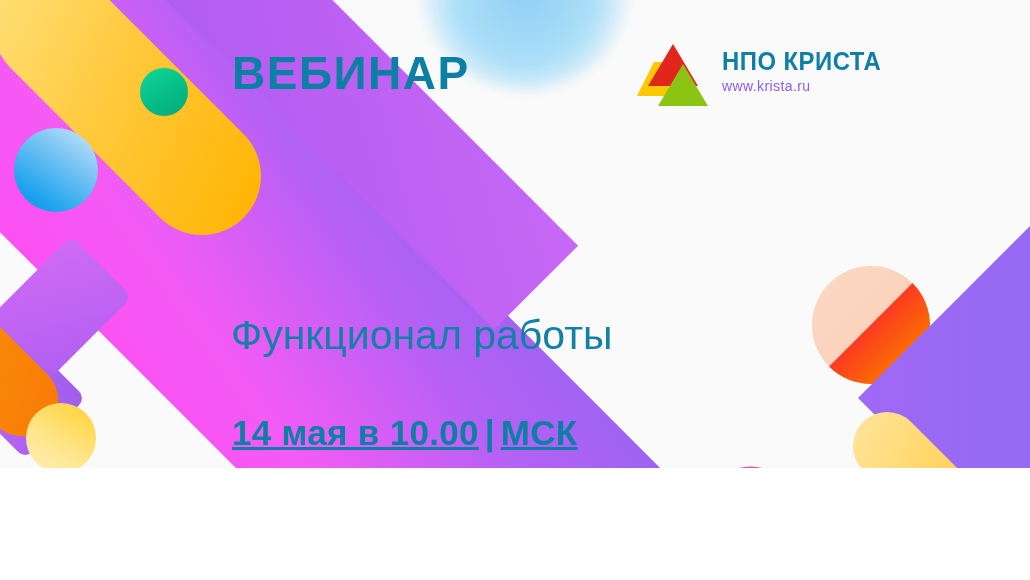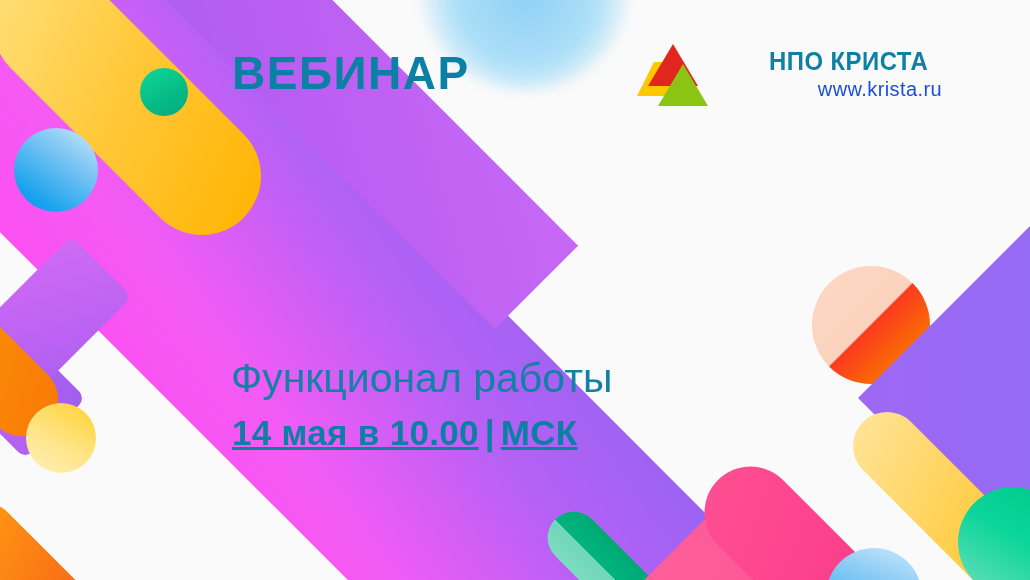--- a/index.html
+++ b/index.html
@@ -3,21 +3,21 @@
 <meta charset="utf-8">
 <style>
   html, body {
     margin: 0;
     padding: 0;
     background: #ffffff;
   }
   #banner {
     position: relative;
     width: 1030px;
-    height: 580px;
+    height: 468px;
     overflow: hidden;
     background: #fafafa;
     font-family: "Liberation Sans", sans-serif;
   }
 
   
   .deco-layer {
     position: absolute;
     inset: 0;
     overflow: hidden;
@@ -205,21 +205,21 @@
 
   .title {
     position: absolute;
     left: 231px; top: 196px;
     font-size: 41px;
     font-weight: normal;
     line-height: 1.36;
     color: #1381a6;
     white-space: pre;
   }
-  .title .tline { display: block; margin-top: 43px; }
+  .title .tline { display: block; }
 
   .datetime {
     position: absolute;
     left: 232px; top: 413px;
     font-size: 35px;
     font-weight: bold;
     color: #0c7fa4;
     letter-spacing: 0.3px;
     text-decoration: underline;
   }
@@ -231,39 +231,38 @@
     left: 636px; top: 42px;
     width: 232px; height: 72px;
   }
   .logo-mark {
     position: absolute;
     left: 0; top: 0;
     width: 76px; height: 68px;
   }
   .logo-text {
     position: absolute;
-    left: 86px; top: 6px; margin-left: 47px;
+    left: 86px; top: 6px;
   }
   .logo-name {
     font-size: 26px;
     font-weight: bold;
     color: #0f7fa6;
     letter-spacing: 0.5px;
     line-height: 1.05;
     transform: scaleX(0.92);
     transform-origin: 0 50%;
     white-space: nowrap;
   }
   .logo-url {
     margin-top: 3px;
-    font-size: 20px;
-    color: #1d4ed8;
+    font-size: 14px;
+    color: #8b5cf6;
     letter-spacing: 0.4px;
     white-space: nowrap;
-    text-align: right;
   }
 </style>
 </head>
 <body>
 
 <div id="banner">
 
   <div class="deco-layer">
     <div class="shape blob-blue"></div>
     <div class="shape circle pink-circle-tl"></div>

